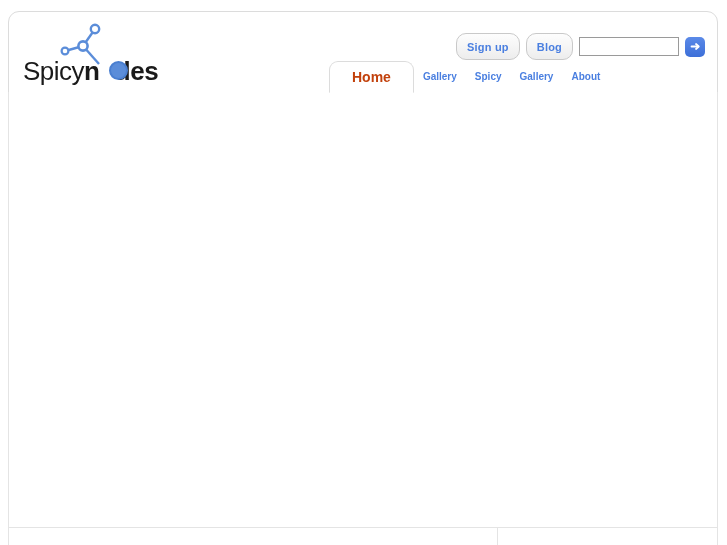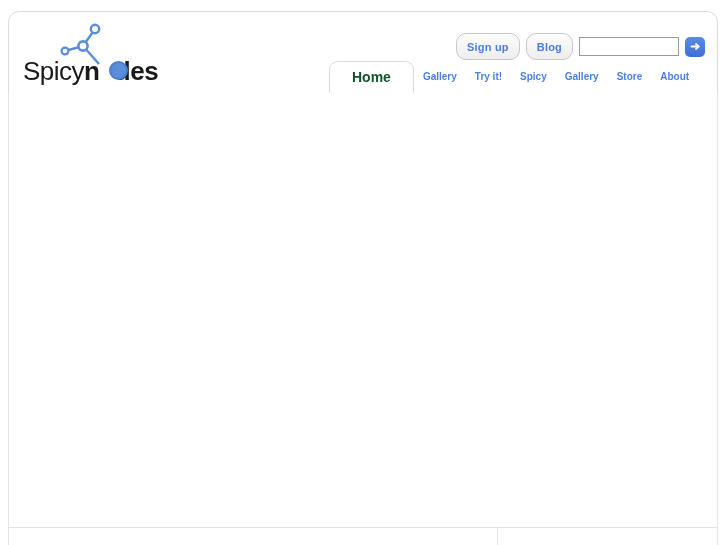--- a/index.html
+++ b/index.html
@@ -135,21 +135,21 @@
     position: relative;
     height: 32px;
     padding: 0 22px;
     display: inline-flex;
     align-items: center;
     background: #ffffff;
     border: 1px solid #dcdcdc;
     border-bottom: 1px solid #ffffff;
     border-top-left-radius: 9px;
     border-top-right-radius: 9px;
-    color: #14532d;
+    color: #c2410c;
     font-size: 14px;
     font-weight: 700;
     margin-bottom: -1px;
     z-index: 3;
     cursor: pointer;
     white-space: nowrap;
   }
   .navlink {
     display: inline-flex;
     align-items: center;
@@ -231,24 +231,22 @@
           <path d="M6 3 L8.8 5.5 L6 8" stroke="#ffffff" stroke-width="1.8" fill="none" stroke-linecap="round" stroke-linejoin="round"></path>
         </svg>
       </button>
     </div>
 
     <nav id="nav">
       <div id="tab-home">
         <span>Home</span>
       </div>
       <a class="navlink" href="#">Gallery</a>
-      <a class="navlink" href="#">Try it!</a>
       <a class="navlink" href="#">Spicy</a>
       <a class="navlink" href="#">Gallery</a>
-      <a class="navlink" href="#">Store</a>
       <a class="navlink" href="#">About</a>
     </nav>
 
   </div>
 
   <div id="body-frame">
     <div id="content-area"></div>
     <div id="footer-rule"></div>
     <div id="footer-divider"></div>
   </div>

